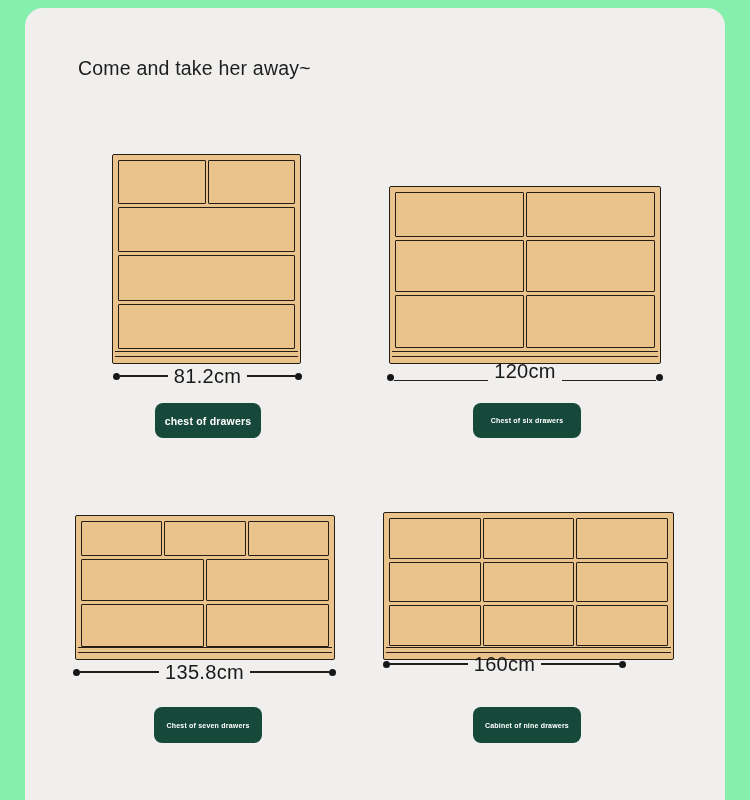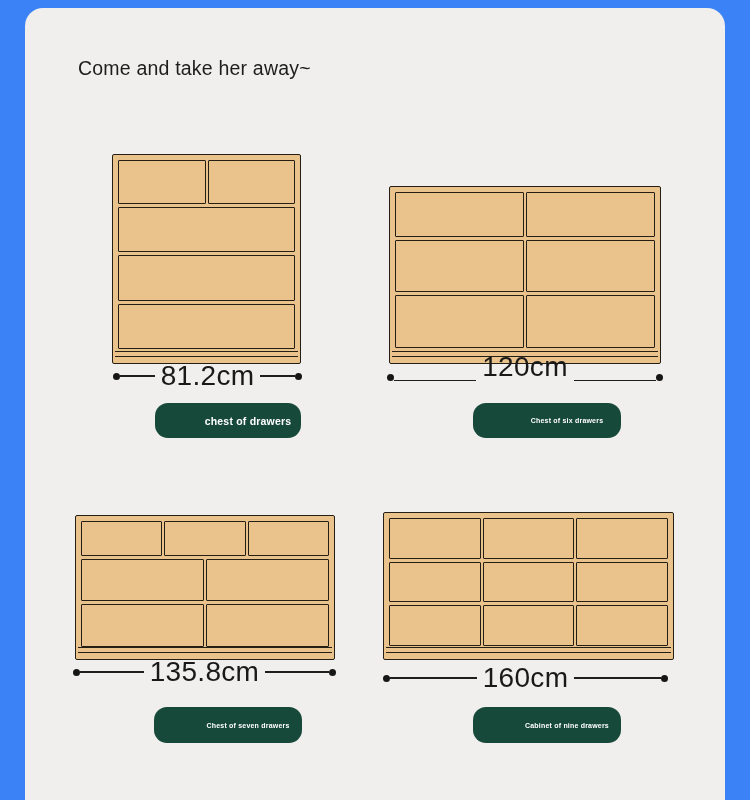--- a/index.html
+++ b/index.html
@@ -1,17 +1,17 @@
 <!DOCTYPE html>
 <html style="--wood: #e9c28c; --line: #251e14; --pill: #17493b;"><head>
 <meta charset="utf-8">
 <style>
   html,body{margin:0;padding:0;background:#ffffff;}
   .page{
-    position:relative;width:750px;height:800px;background:#3b82f6;
+    position:relative;width:750px;height:800px;background:#86efac;
     overflow:hidden;font-family:"Liberation Sans",sans-serif;
   }
   .card{
     position:absolute;left:25px;top:8px;width:700px;height:792px;
     background:#f0efee;border-radius:18px 18px 0 0;
   }
   .heading{
     position:absolute;left:78px;top:57px;margin:0;
     font-size:19.5px;font-weight:500;color:#1d1d1d;letter-spacing:.2px;
     font-family:"Liberation Sans",sans-serif;
@@ -24,27 +24,27 @@
   .row{display:flex;gap:2px;}
   .dr{
     flex:1;box-sizing:border-box;background:var(--wood);
     border:1.5px solid var(--line);border-radius:1px;
   }
   .kline{position:absolute;left:2px;right:2px;height:0;border-top:1.5px solid var(--line);}
   .dim{position:absolute;display:flex;align-items:center;height:8px;}
   .dot{width:7px;height:7px;border-radius:50%;background:#161616;flex:none;}
   .seg{flex:1;height:1.5px;background:#1e1e1e;}
   .dim-label{
-    font-size:28px;color:#191919;line-height:1;padding:0 6px;
+    font-size:20px;color:#191919;line-height:1;padding:0 6px;
     white-space:nowrap;letter-spacing:.3px;
   }
   .pill{
-    position:absolute;background:var(--pill);border-radius:13px;
+    position:absolute;background:var(--pill);border-radius:8px;
     display:flex;align-items:center;justify-content:center;
-    color:#ffffff;font-weight:700;text-align:center;letter-spacing:.2px;padding-left:40px;
+    color:#ffffff;font-weight:700;text-align:center;letter-spacing:.2px;
   }
 </style>
 </head>
 <body>
 
 <div class="page">
   <div class="card"></div>
   <h1 class="heading">Come and take her away~</h1>
   <div id="figures">
       <div class="cab" style="left: 112px; top: 154px; width: 189px; height: 210px;">
@@ -147,21 +147,21 @@
           </div>
           <div class="row" style="flex-grow: 1;">
             <div class="dr"></div>
             <div class="dr"></div>
             <div class="dr"></div>
           </div>
         </div>
         <div class="kline" style="bottom: 6px;"></div>
         <div class="kline" style="bottom: 11px;"></div>
       </div>
-      <div class="dim" style="left: 383px; top: 674px; width: 285px;">
+      <div class="dim" style="left: 383px; top: 660px; width: 243px;">
         <span class="dot"></span>
         <span class="seg"></span>
         <span class="dim-label">160cm</span>
         <span class="seg"></span>
         <span class="dot"></span>
       </div>
       <div class="pill" style="left: 473px; top: 707px; width: 108px; height: 36px; font-size: 7px;">
         <span>Cabinet of nine drawers</span>
       </div>
     </div>

